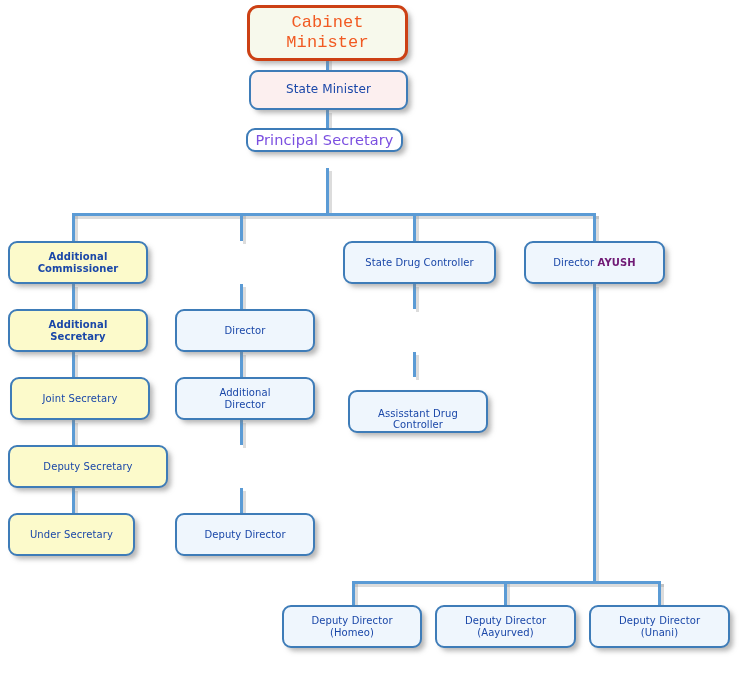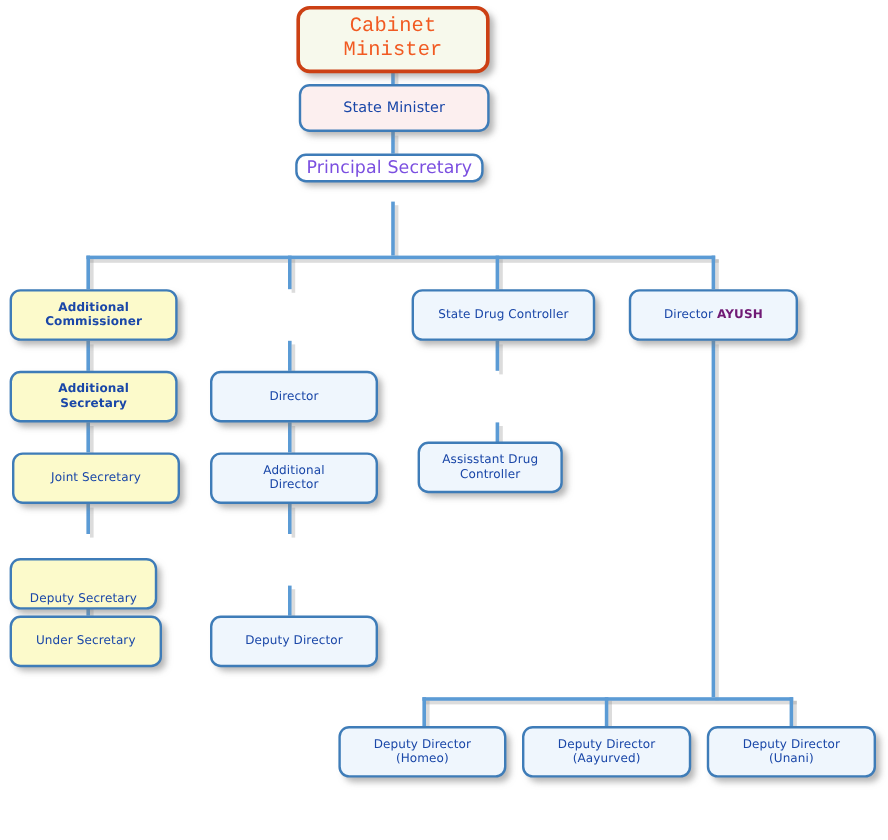--- a/index.html
+++ b/index.html
@@ -143,42 +143,42 @@
     <span class="label">Additional
 Commissioner</span>
   </div>
   <div class="node yellow bold-label" style="left:8px; top:309px; width:140px; height:43px;">
     <span class="label">Additional
 Secretary</span>
   </div>
   <div class="node yellow" style="left:10px; top:377px; width:140px; height:43px;">
     <span class="label">Joint Secretary</span>
   </div>
-  <div class="node yellow" style="left:8px; top:465px; width:123px; height:43px;align-items:flex-end;">
+  <div class="node yellow" style="left:8px; top:445px; width:160px; height:43px;">
     <span class="label">Deputy Secretary</span>
   </div>
   <div class="node yellow" style="left:8px; top:513px; width:127px; height:43px;">
     <span class="label">Under Secretary</span>
   </div>
 
   <div class="node" style="left:175px; top:309px; width:140px; height:43px;">
     <span class="label">Director</span>
   </div>
   <div class="node" style="left:175px; top:377px; width:140px; height:43px;">
     <span class="label">Additional
 Director</span>
   </div>
   <div class="node" style="left:175px; top:513px; width:140px; height:43px;">
     <span class="label">Deputy Director</span>
   </div>
 
   <div class="node" style="left:343px; top:241px; width:153px; height:43px;">
     <span class="label">State Drug Controller</span>
   </div>
-  <div class="node" style="left:348px; top:368px; width:121px; height:43px;">
+  <div class="node" style="left:348px; top:390px; width:140px; height:43px;align-items:flex-end;">
     <span class="label">Assisstant Drug
 Controller</span>
   </div>
 
   <div class="node" style="left:524px; top:241px; width:141px; height:43px;">
     <span class="label"><span>Director </span><span class="ayush-strong">AYUSH</span></span>
   </div>
 
   <div class="node" style="left:282px; top:605px; width:140px; height:43px;">
     <span class="label">Deputy Director

